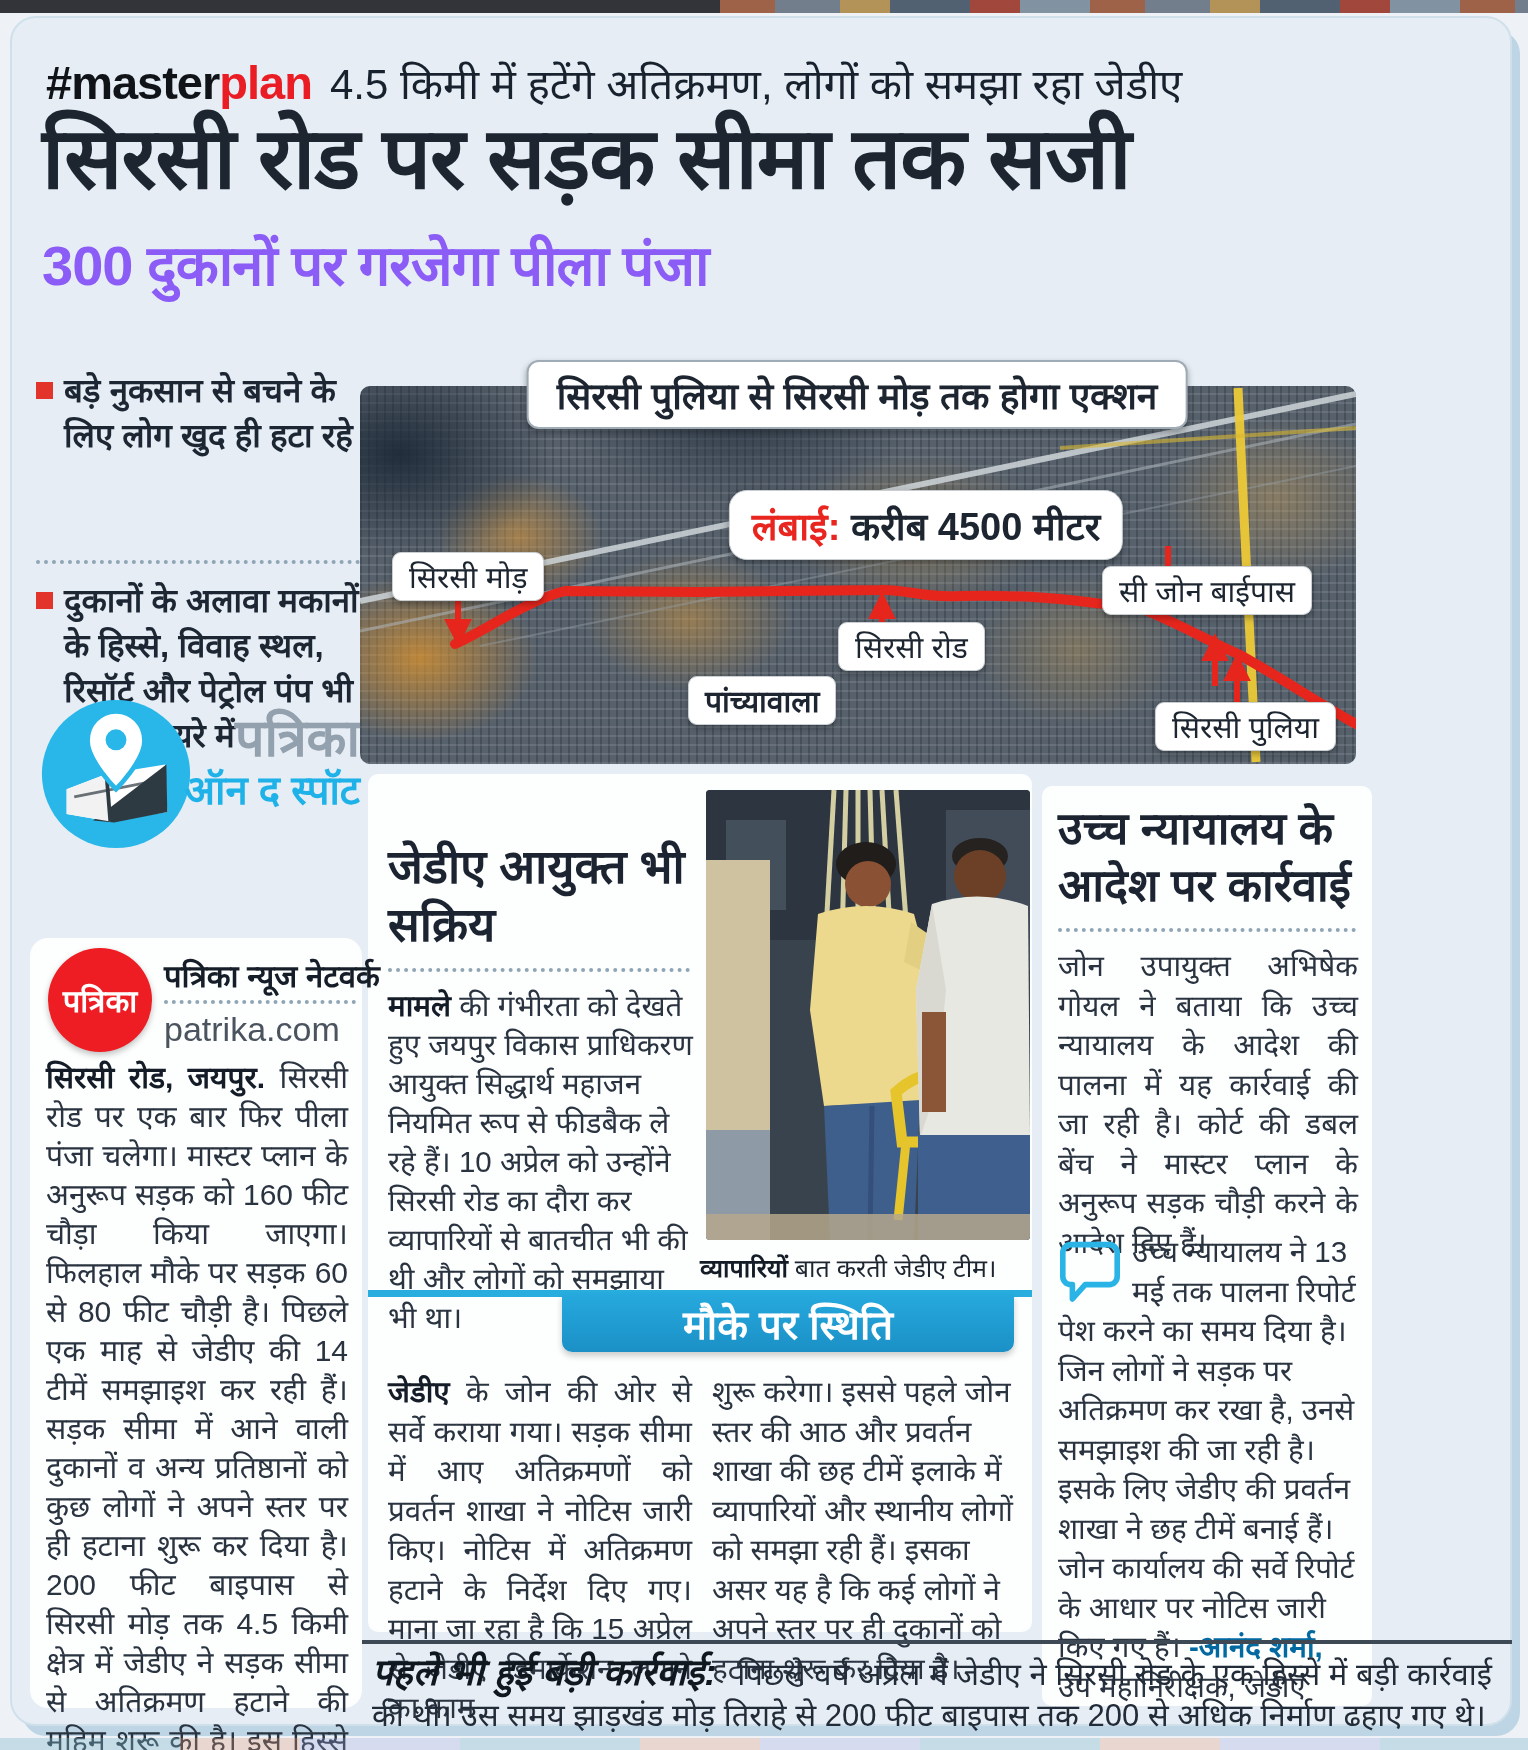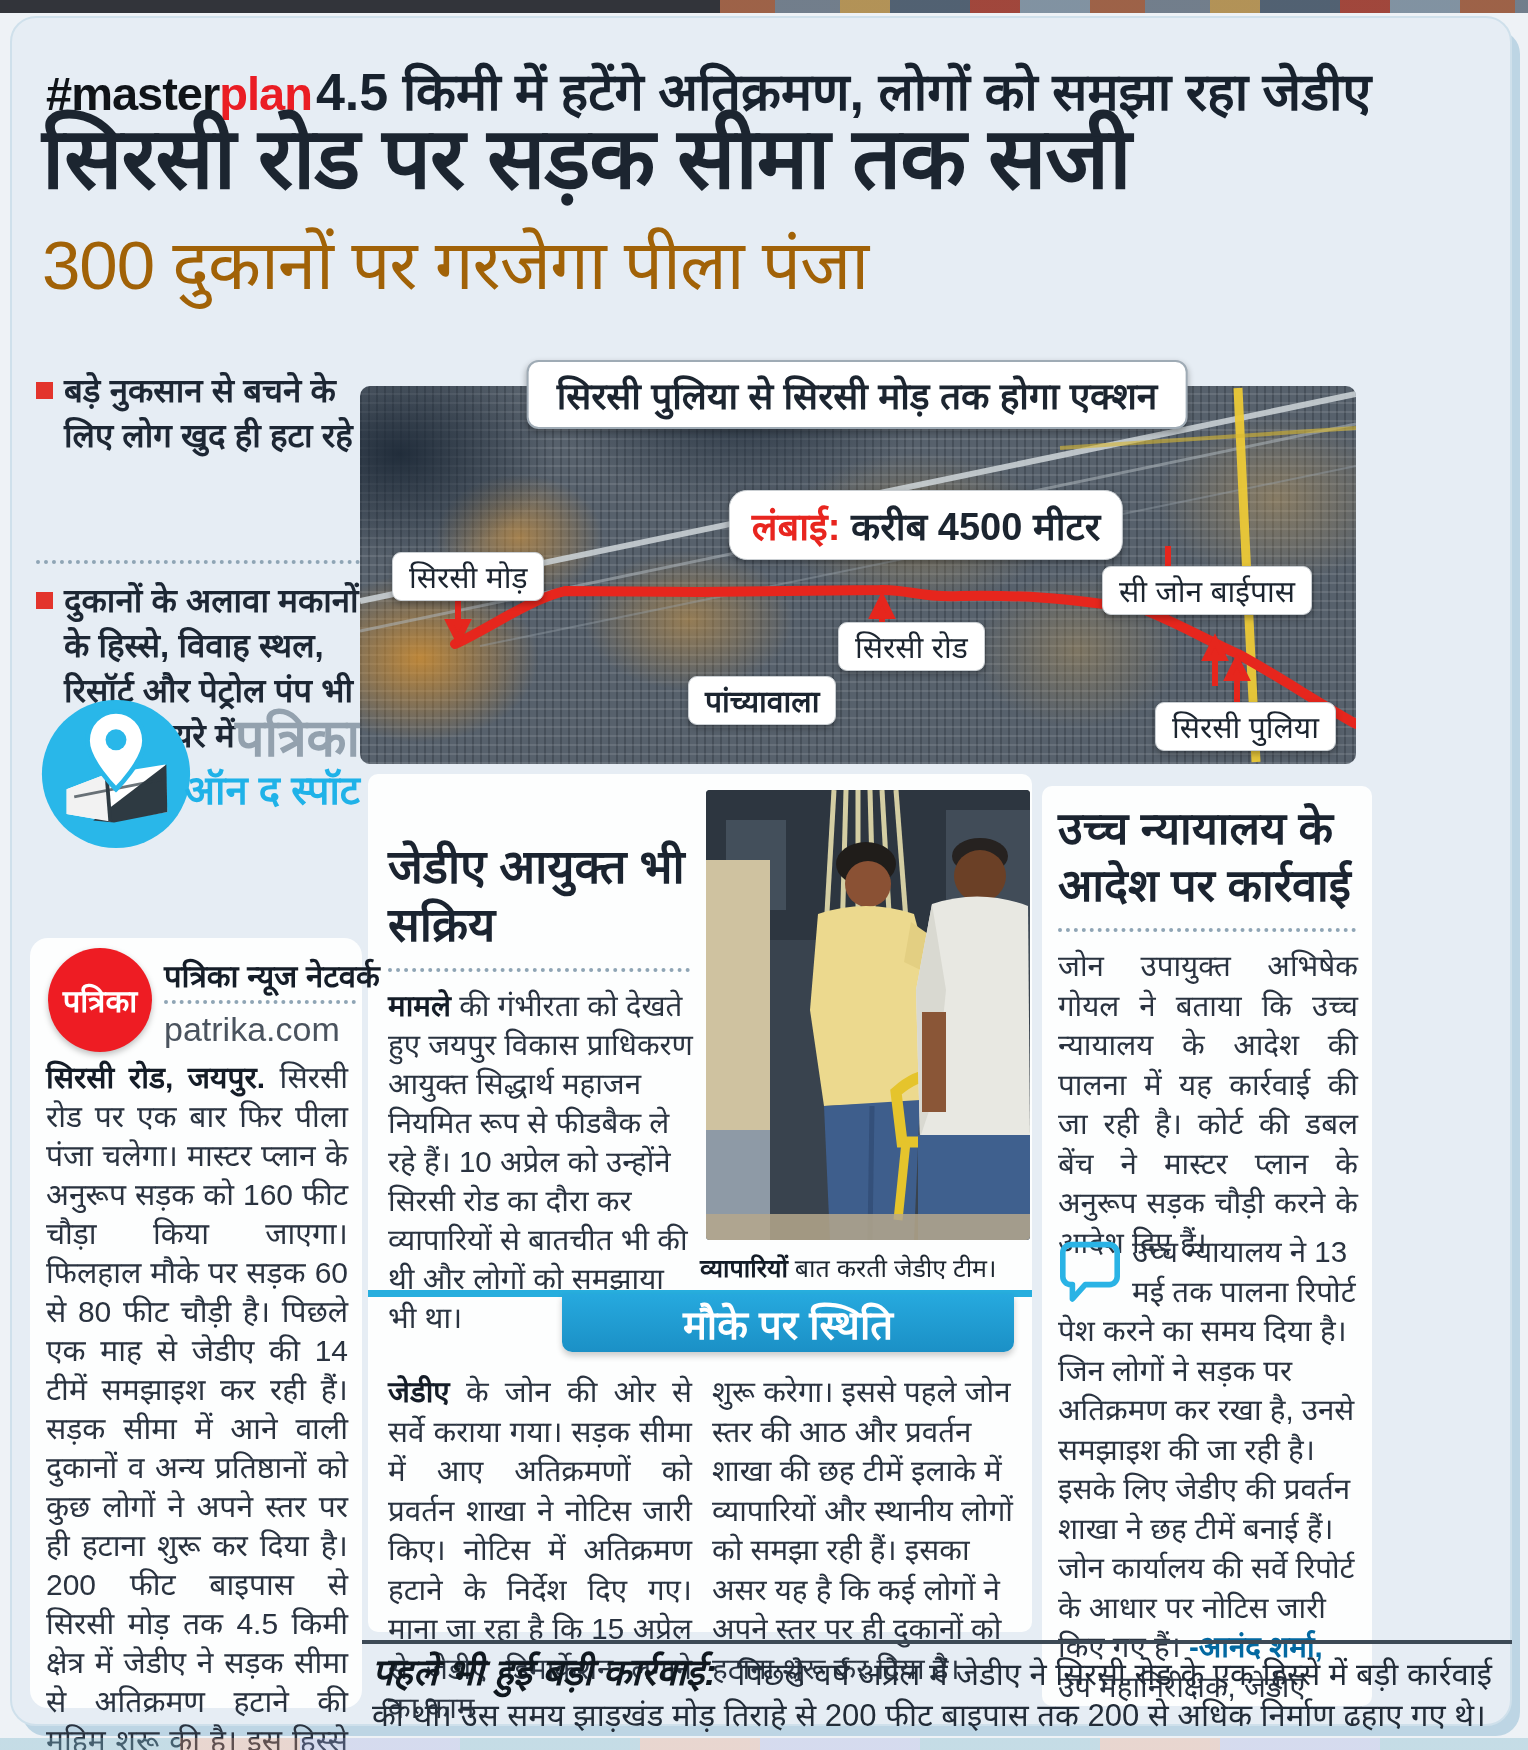--- a/index.html
+++ b/index.html
@@ -19,25 +19,25 @@
 
   
   .card{left:10px;top:16px;width:1498px;height:1706px;background:#e6edf4;
     border:2px solid #cfe0eb;border-radius:26px;
     box-shadow:10px 12px 0 -2px #bdd5e4;}
 
   
   .kicker{left:46px;top:54px;white-space:nowrap;}
   .kicker .hash{font-size:47px;font-weight:800;color:#101418;letter-spacing:-1px;}
   .kicker .plan{font-size:47px;font-weight:800;color:#ea1d24;letter-spacing:-1px;}
-  .kicker .rest{font-size:52px;font-weight:700;color:#18222e;margin-left:4px;}
+  .kicker .rest{font-size:42px;font-weight:400;color:#18222e;margin-left:18px;}
 
   
   .headline1{left:42px;top:106px;width:1450px;font-size:86px;line-height:104px;font-weight:700;color:#1c2530;letter-spacing:-1px;}
-  .headline2{left:42px;top:214px;width:1450px;font-size:69px;line-height:104px;font-weight:400;color:#a16207;letter-spacing:-1px;}
+  .headline2{left:42px;top:214px;width:1450px;font-size:56px;line-height:104px;font-weight:700;color:#8b5cf6;letter-spacing:-1px;}
 
   
   .bullet{left:36px;width:324px;display:flex;gap:11px;}
   .bullet .sq{width:17px;height:17px;background:#e3342c;margin-top:14px;flex:none;}
   .bullet .btxt{font-size:33px;line-height:45px;font-weight:700;color:#1d2734;}
   .b1{top:368px;}
   .dotsep{border-top:4px dotted #8fa5b5;height:0;}
   .railsep{left:36px;top:560px;width:324px;}
   .b2{top:578px;}
 

